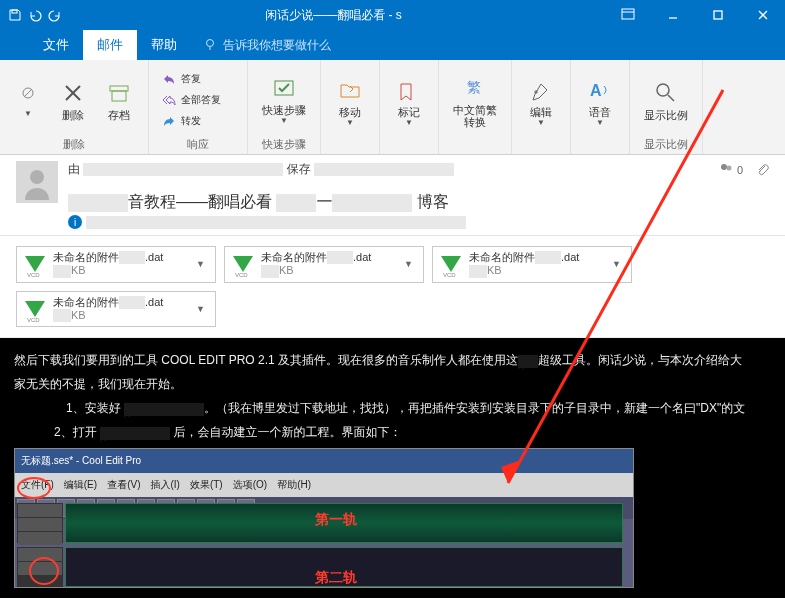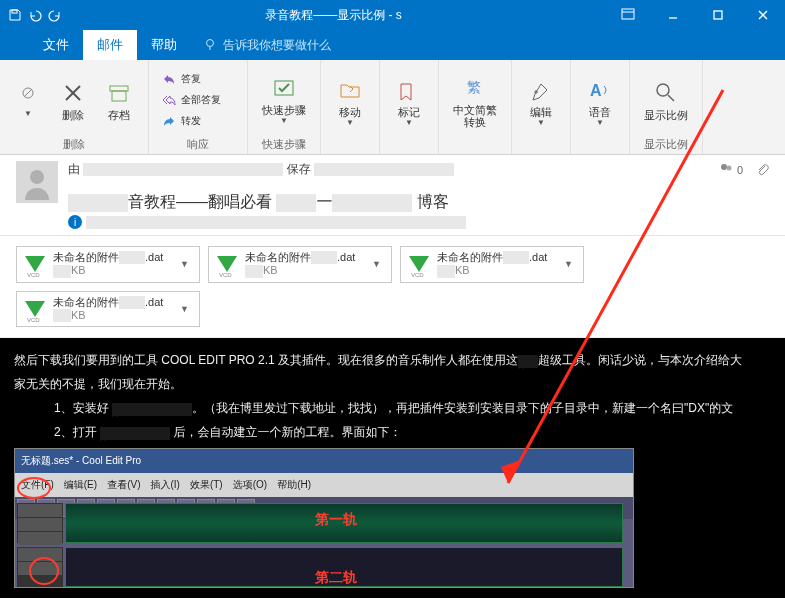--- a/index.html
+++ b/index.html
@@ -33,21 +33,21 @@
 .avatar { width: 42px; height: 42px; background: #d9d9d9; display: flex; align-items: center; justify-content: center; }
 .msg-meta { flex: 1; font-size: 12px; color: #444; }
 .msg-meta-line1 { display: flex; justify-content: space-between; }
 .blur { background: #e8e8e8; color: #e8e8e8; display: inline-block; height: 13px; vertical-align: middle; }
 .msg-subject { font-size: 16px; color: #333; margin-top: 14px; }
 .msg-to { font-size: 11px; color: #666; margin-top: 2px; display: flex; align-items: center; gap: 4px; }
 .info-icon { width: 14px; height: 14px; border-radius: 50%; background: #0173c7; color: #fff; font-size: 10px; display: flex; align-items: center; justify-content: center; }
 .people-count { display: flex; align-items: center; gap: 4px; font-size: 11px; color: #666; }
 
 .attachments { padding: 10px 16px; display: flex; flex-wrap: wrap; gap: 8px; background: #fff; border-bottom: 1px solid #eee; }
-.attachment { width: 184px; border: 1px solid #c9c9c9; padding: 4px 8px; display: flex; align-items: center; gap: 8px; cursor: pointer; background: #fff; }
+.attachment { width: 200px; border: 1px solid #c9c9c9; padding: 4px 8px; display: flex; align-items: center; gap: 8px; cursor: pointer; background: #fff; }
 .att-icon { width: 20px; height: 24px; position: relative; }
 .att-icon-triangle { width: 0; height: 0; border-left: 10px solid transparent; border-right: 10px solid transparent; border-top: 16px solid #31a746; position: absolute; top: 4px; }
 .att-icon-vcd { font-size: 6px; color: #888; position: absolute; bottom: -2px; left: 2px; }
 .att-text { flex: 1; font-size: 11px; color: #333; line-height: 13px; }
 .att-name { display: flex; align-items: center; }
 .att-size { color: #888; }
 .att-caret { font-size: 9px; color: #666; padding: 2px; }
 
 .msg-body { background: #000; color: #eee; padding: 8px 14px; font-size: 12px; line-height: 20px; height: 260px; overflow: hidden; position: relative; }
 .body-line { margin: 4px 0; }
@@ -83,21 +83,21 @@
           <path d="M3 4v4h4" fill="none" stroke="#fff"></path>
         </svg>
       </span>
     <span class="titlebar-icon">
         <svg width="14" height="14" viewBox="0 0 14 14">
           <path d="M6 3a5 5 0 1 0 5 5" fill="none" stroke="#fff" stroke-width="1.2"></path>
           <path d="M11 4v4H7" fill="none" stroke="#fff"></path>
         </svg>
       </span>
   </div>
-  <div class="titlebar-title">录音教程——显示比例 - s</div>
+  <div class="titlebar-title">闲话少说——翻唱必看 - s</div>
   <div class="titlebar-right">
     <div class="titlebar-btn">
         <svg width="14" height="14">
           <rect x="1" y="1" width="12" height="10" fill="none" stroke="#fff"></rect>
           <line x1="1" y1="4" x2="13" y2="4" stroke="#fff"></line>
         </svg>
       </div>
     <div class="titlebar-btn">
         <svg width="12" height="12">
           <line x1="2" y1="9" x2="10" y2="9" stroke="#fff" stroke-width="1.3"></line>
@@ -403,21 +403,21 @@
         </div>
         <div class="att-size"><span class="blur" style="width:18px">x</span><span>KB</span></div>
       </div>
     <div class="att-caret">▼</div>
   </div>
 </div>
 
 <div class="msg-body">
   <div class="body-line"><span>然后下载我们要用到的工具 COOL EDIT PRO 2.1 及其插件。现在很多的音乐制作人都在使用这</span><span class="body-blur" style="width:20px">x</span><span>超级工具。闲话少说，与本次介绍给大</span></div>
   <div class="body-line">家无关的不提，我们现在开始。</div>
-  <div class="body-line" style="margin-left:40px"><span>1、安装好</span> <span class="body-blur" style="width:80px">x</span><span>。（我在博里发过下载地址，找找），再把插件安装到安装目录下的子目录中，新建一个名曰"DX"的文</span></div>
+  <div class="body-line" style="margin-left:52px"><span>1、安装好</span> <span class="body-blur" style="width:80px">x</span><span>。（我在博里发过下载地址，找找），再把插件安装到安装目录下的子目录中，新建一个名曰"DX"的文</span></div>
   <div class="body-line" style="margin-left:40px"><span>2、打开</span> <span class="body-blur" style="width:70px">x</span> <span>后，会自动建立一个新的工程。界面如下：</span></div>
 
   <div class="cooledit">
     <div class="ce-title">无标题.ses* - Cool Edit Pro</div>
     <div class="ce-menu">
       <span>文件(F)</span>
         <span>编辑(E)</span>
         <span>查看(V)</span>
         <span>插入(I)</span>
         <span>效果(T)</span>

